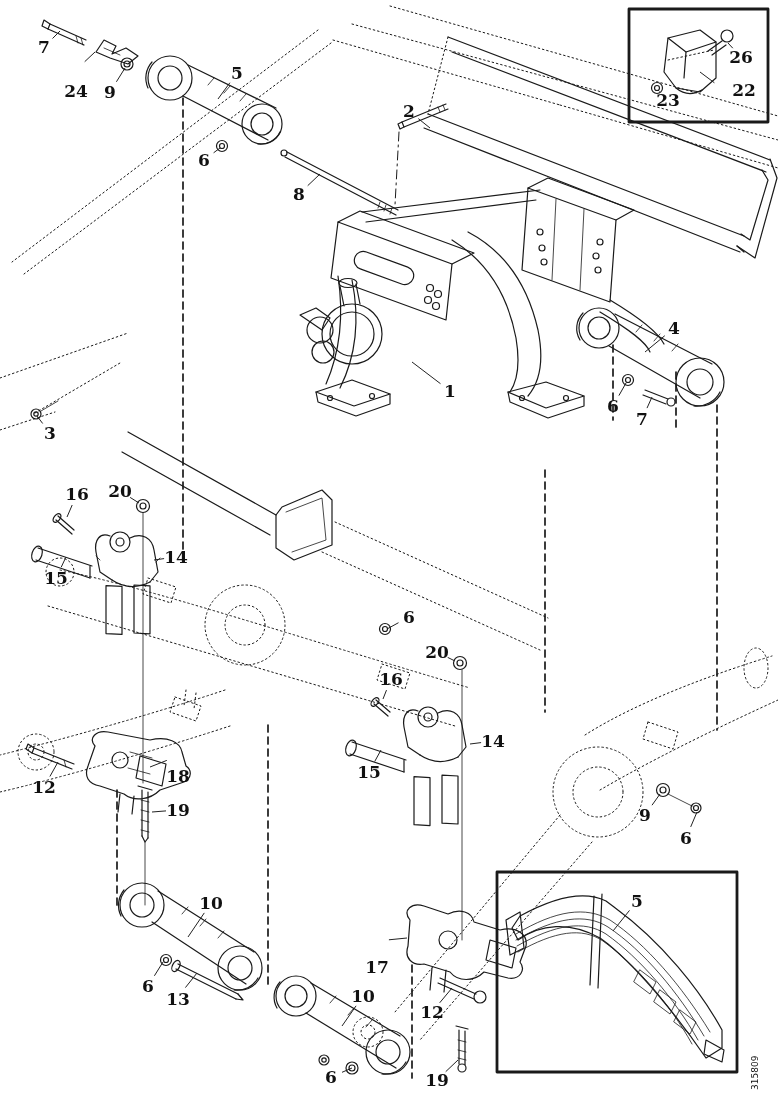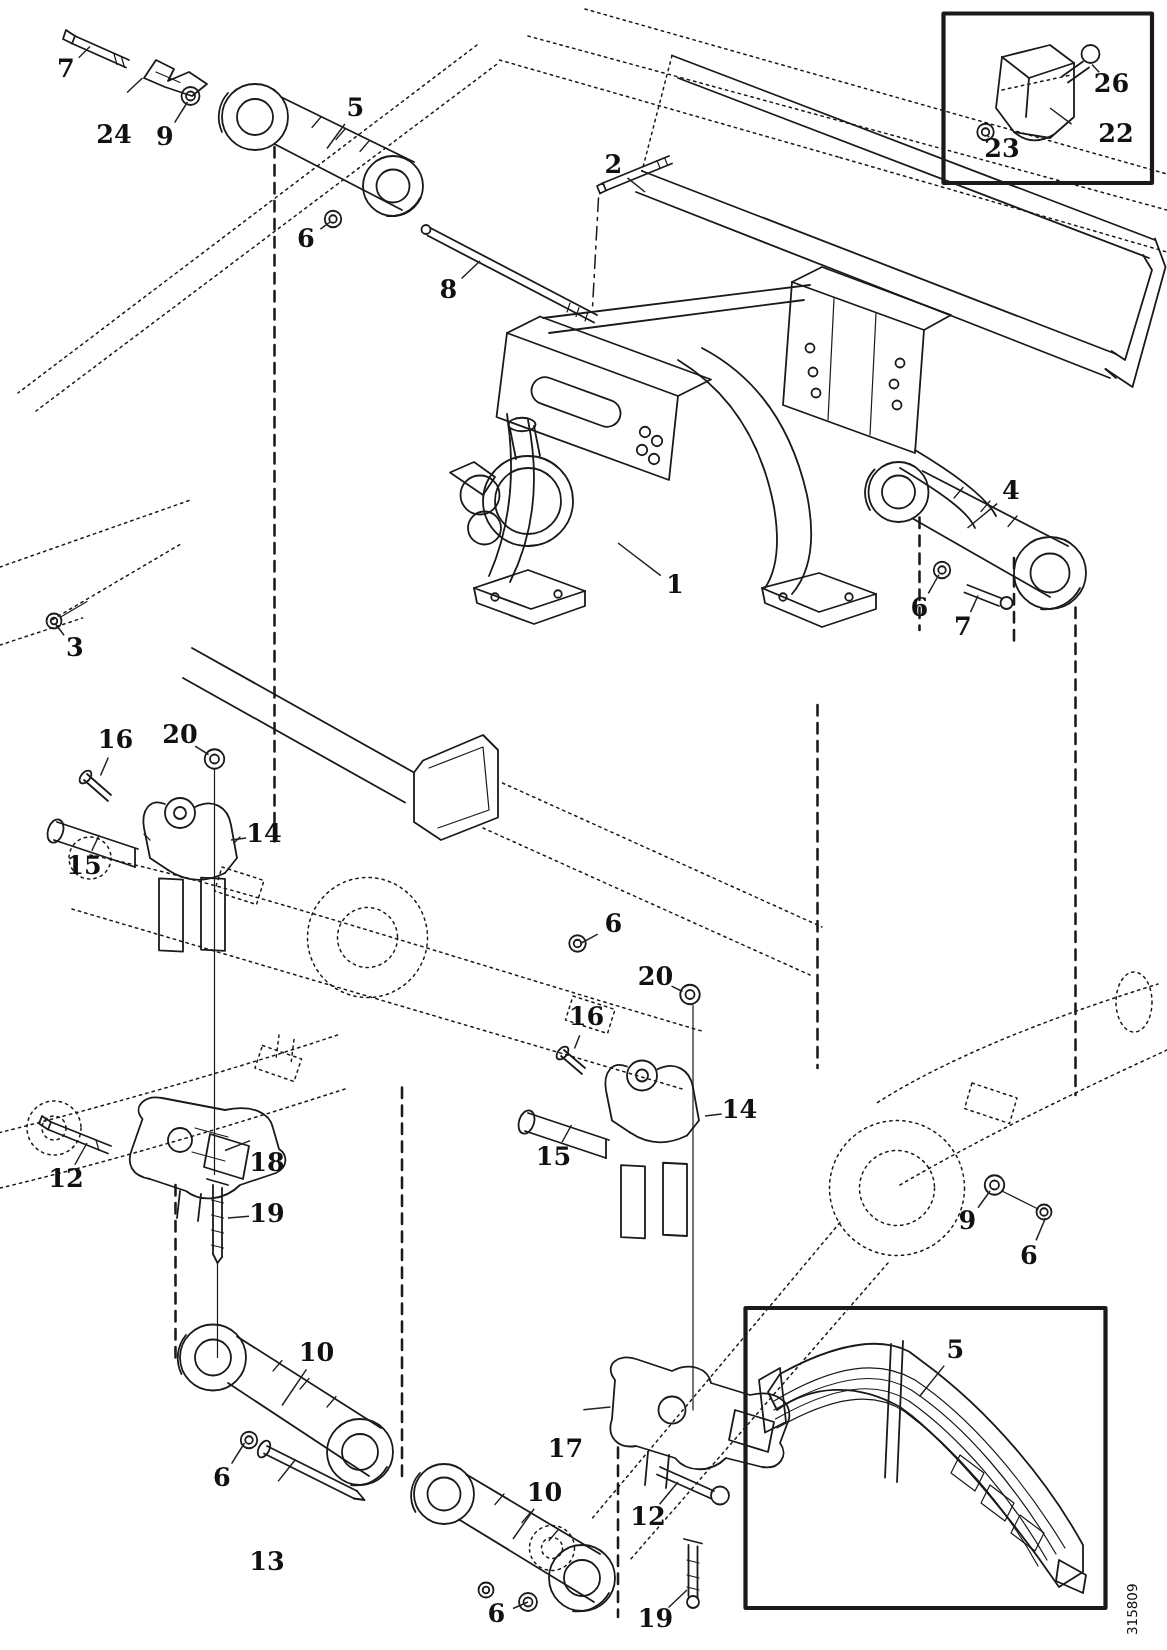--- a/index.html
+++ b/index.html
@@ -469,21 +469,21 @@
       <div class="callout" style="left: 44px; top: 47px;">7</div>
       <div class="callout" style="left: 642px; top: 419px;">7</div>
       <div class="callout" style="left: 299px; top: 194px;">8</div>
       <div class="callout" style="left: 110px; top: 92px;">9</div>
       <div class="callout" style="left: 645px; top: 815px;">9</div>
       <div class="callout" style="left: 211px; top: 903px;">10</div>
       <div class="callout" style="left: 363px; top: 996px;">10</div>
       <div class="callout" style="left: 637px; top: 901px;">5</div>
       <div class="callout" style="left: 44px; top: 787px;">12</div>
       <div class="callout" style="left: 432px; top: 1012px;">12</div>
-      <div class="callout" style="left: 178px; top: 1042px; text-align: right;">13</div>
+      <div class="callout" style="left: 178px; top: 999px; text-align: right;">13</div>
       <div class="callout" style="left: 176px; top: 557px;">14</div>
       <div class="callout" style="left: 493px; top: 741px;">14</div>
       <div class="callout" style="left: 56px; top: 578px;">15</div>
       <div class="callout" style="left: 369px; top: 772px;">15</div>
       <div class="callout" style="left: 77px; top: 494px;">16</div>
       <div class="callout" style="left: 391px; top: 679px;">16</div>
       <div class="callout" style="left: 377px; top: 967px;">17</div>
       <div class="callout" style="left: 178px; top: 776px;">18</div>
       <div class="callout" style="left: 178px; top: 810px;">19</div>
       <div class="callout" style="left: 437px; top: 1080px;">19</div>

